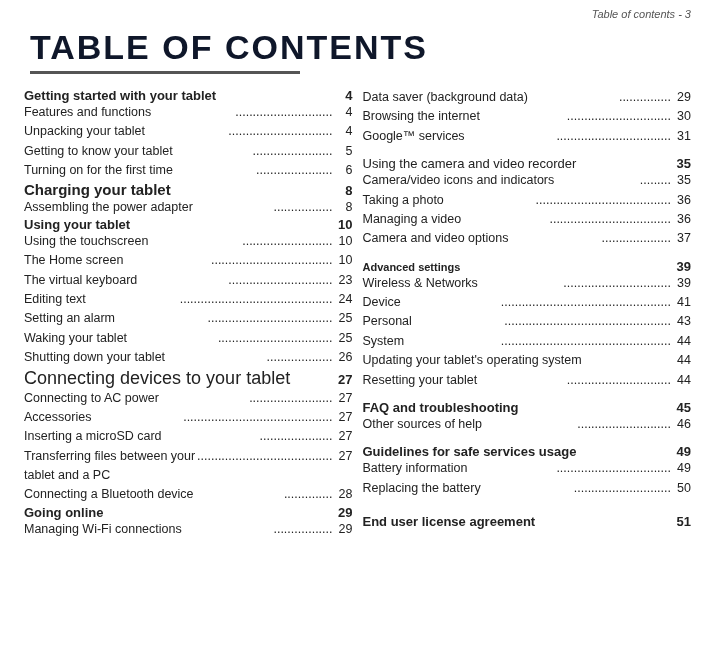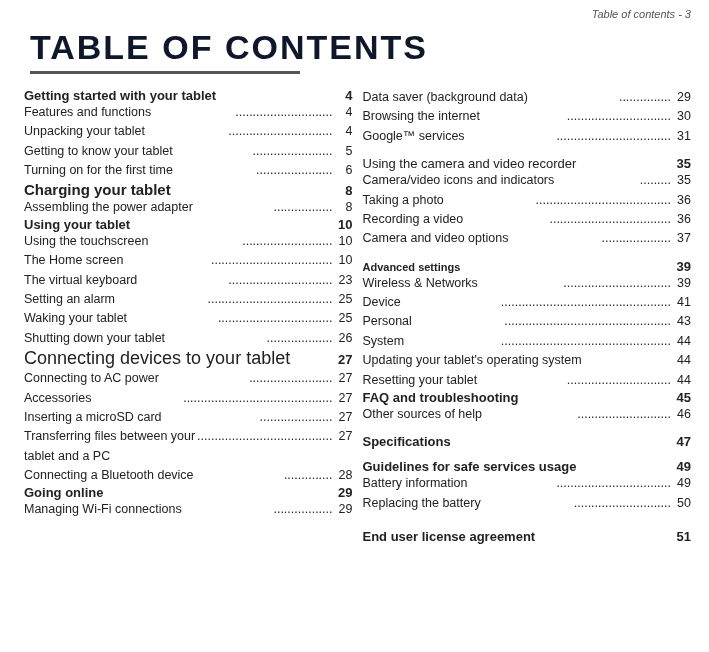--- a/index.html
+++ b/index.html
@@ -135,20 +135,25 @@
         <span class="toc-item-label">The Home screen </span>
         <span class="toc-item-dots dot-leader">...................................</span>
         <span class="toc-item-page"> 10</span>
       </div>
       <div class="toc-item">
         <span class="toc-item-label">The virtual keyboard </span>
         <span class="toc-item-dots dot-leader">..............................</span>
         <span class="toc-item-page"> 23</span>
       </div>
       <div class="toc-item">
+        <span class="toc-item-label">Editing text </span>
+        <span class="toc-item-dots dot-leader">............................................</span>
+        <span class="toc-item-page"> 24</span>
+      </div>
+      <div class="toc-item">
         <span class="toc-item-label">Setting an alarm </span>
         <span class="toc-item-dots dot-leader">....................................</span>
         <span class="toc-item-page"> 25</span>
       </div>
       <div class="toc-item">
         <span class="toc-item-label">Waking your tablet </span>
         <span class="toc-item-dots dot-leader">.................................</span>
         <span class="toc-item-page"> 25</span>
       </div>
       <div class="toc-item">
@@ -219,21 +224,21 @@
         <span class="toc-item-label">Camera/video icons and indicators </span>
         <span class="toc-item-dots dot-leader">.........</span>
         <span class="toc-item-page"> 35</span>
       </div>
       <div class="toc-item">
         <span class="toc-item-label">Taking a photo </span>
         <span class="toc-item-dots dot-leader">.......................................</span>
         <span class="toc-item-page"> 36</span>
       </div>
       <div class="toc-item">
-        <span class="toc-item-label">Recording a video </span>
+        <span class="toc-item-label">Managing a video </span>
         <span class="toc-item-dots dot-leader">...................................</span>
         <span class="toc-item-page"> 36</span>
       </div>
       <div class="toc-item">
         <span class="toc-item-label">Camera and video options </span>
         <span class="toc-item-dots dot-leader">....................</span>
         <span class="toc-item-page"> 37</span>
       </div>
       <div class="section-row" style="margin-top: 10px;">
         <span style="font-weight: 700; font-size: 11px;">Advanced settings</span>
@@ -262,32 +267,28 @@
       <div class="toc-item">
         <span class="toc-item-label">Updating your tablet's operating system </span>
         <span class="toc-item-dots dot-leader"></span>
         <span class="toc-item-page"> 44</span>
       </div>
       <div class="toc-item">
         <span class="toc-item-label">Resetting your tablet </span>
         <span class="toc-item-dots dot-leader">..............................</span>
         <span class="toc-item-page"> 44</span>
       </div>
-      <div class="section-row" style="margin-top: 0;">
+      <div class="section-row" style="margin-top: 10px;">
         <span style="font-weight: 700; font-size: 13px;">FAQ and troubleshooting</span>
         <span style="font-weight: 700; font-size: 13px;">45</span>
       </div>
       <div class="toc-item">
         <span class="toc-item-label">Other sources of help </span>
         <span class="toc-item-dots dot-leader">...........................</span>
         <span class="toc-item-page"> 46</span>
-      </div>
-      <div class="section-row" style="margin-top: 10px;">
-        <span style="font-weight: 700; font-size: 13px;">Specifications</span>
-        <span style="font-weight: 700; font-size: 13px;">47</span>
       </div>
       <div class="section-row" style="margin-top: 10px;">
         <span style="font-weight: 700; font-size: 13px;">Guidelines for safe services usage</span>
         <span style="font-weight: 700; font-size: 13px;">49</span>
       </div>
       <div class="toc-item">
         <span class="toc-item-label">Battery information </span>
         <span class="toc-item-dots dot-leader">.................................</span>
         <span class="toc-item-page"> 49</span>
       </div>

